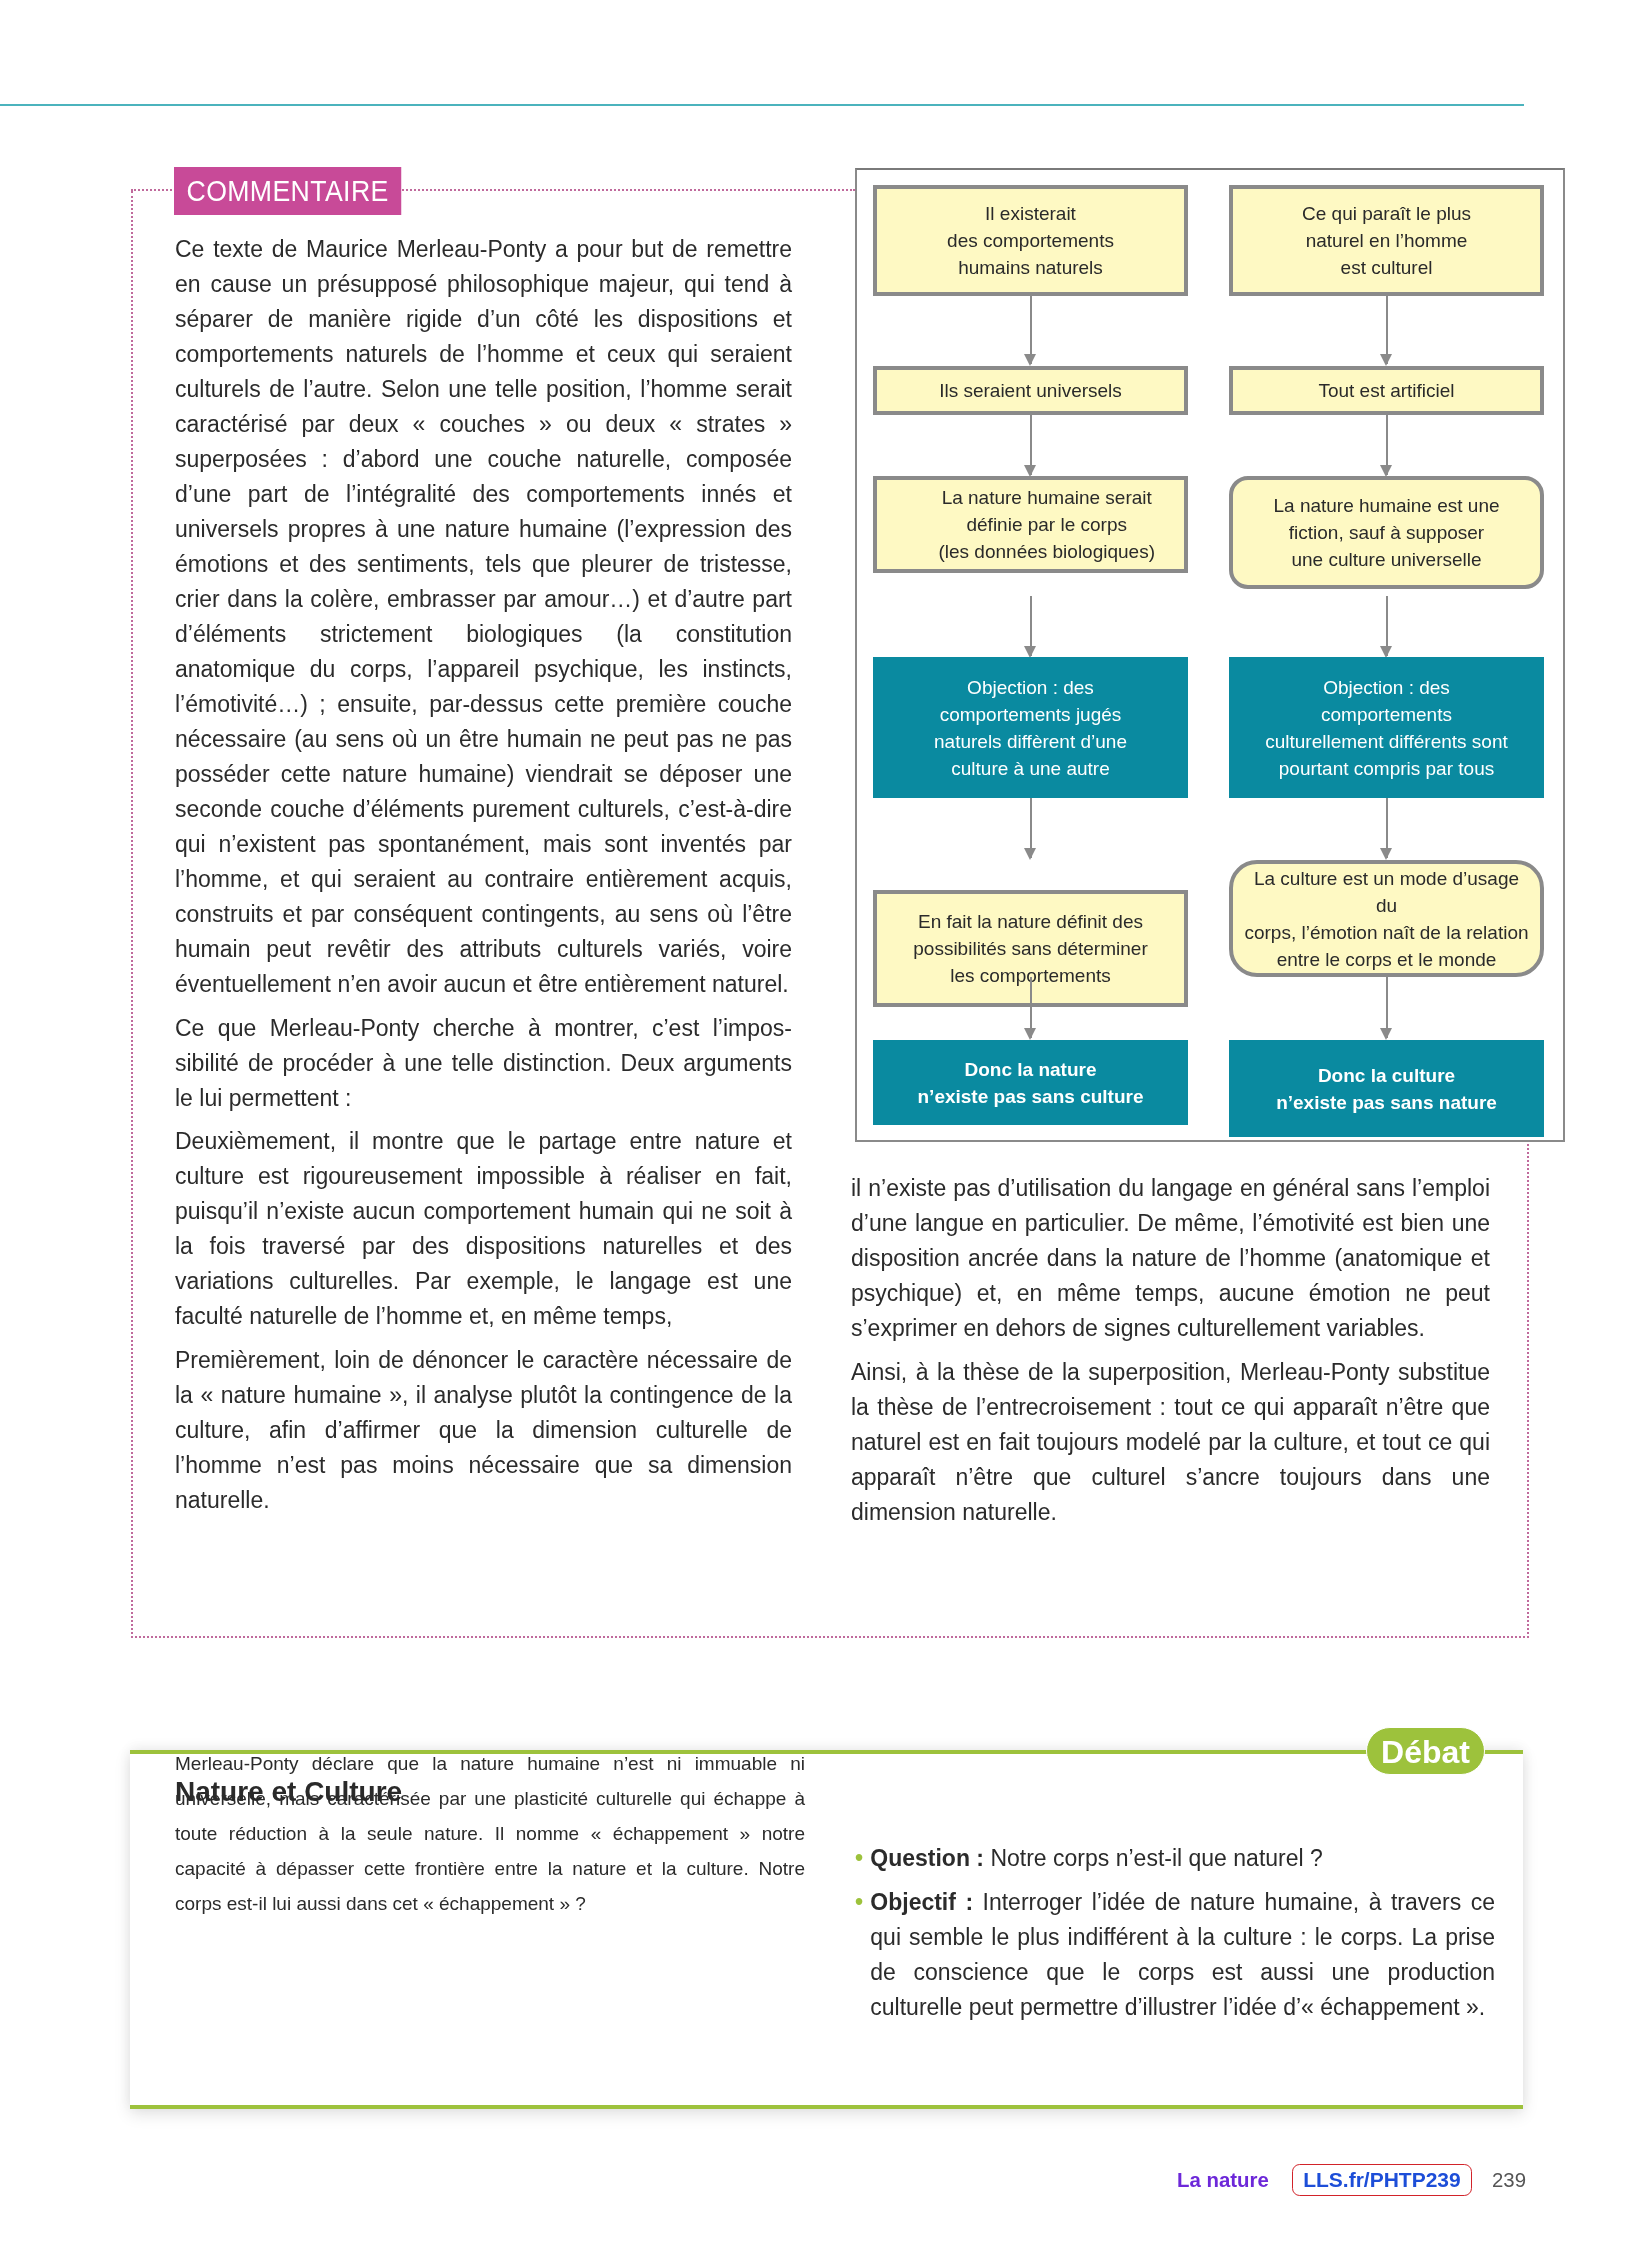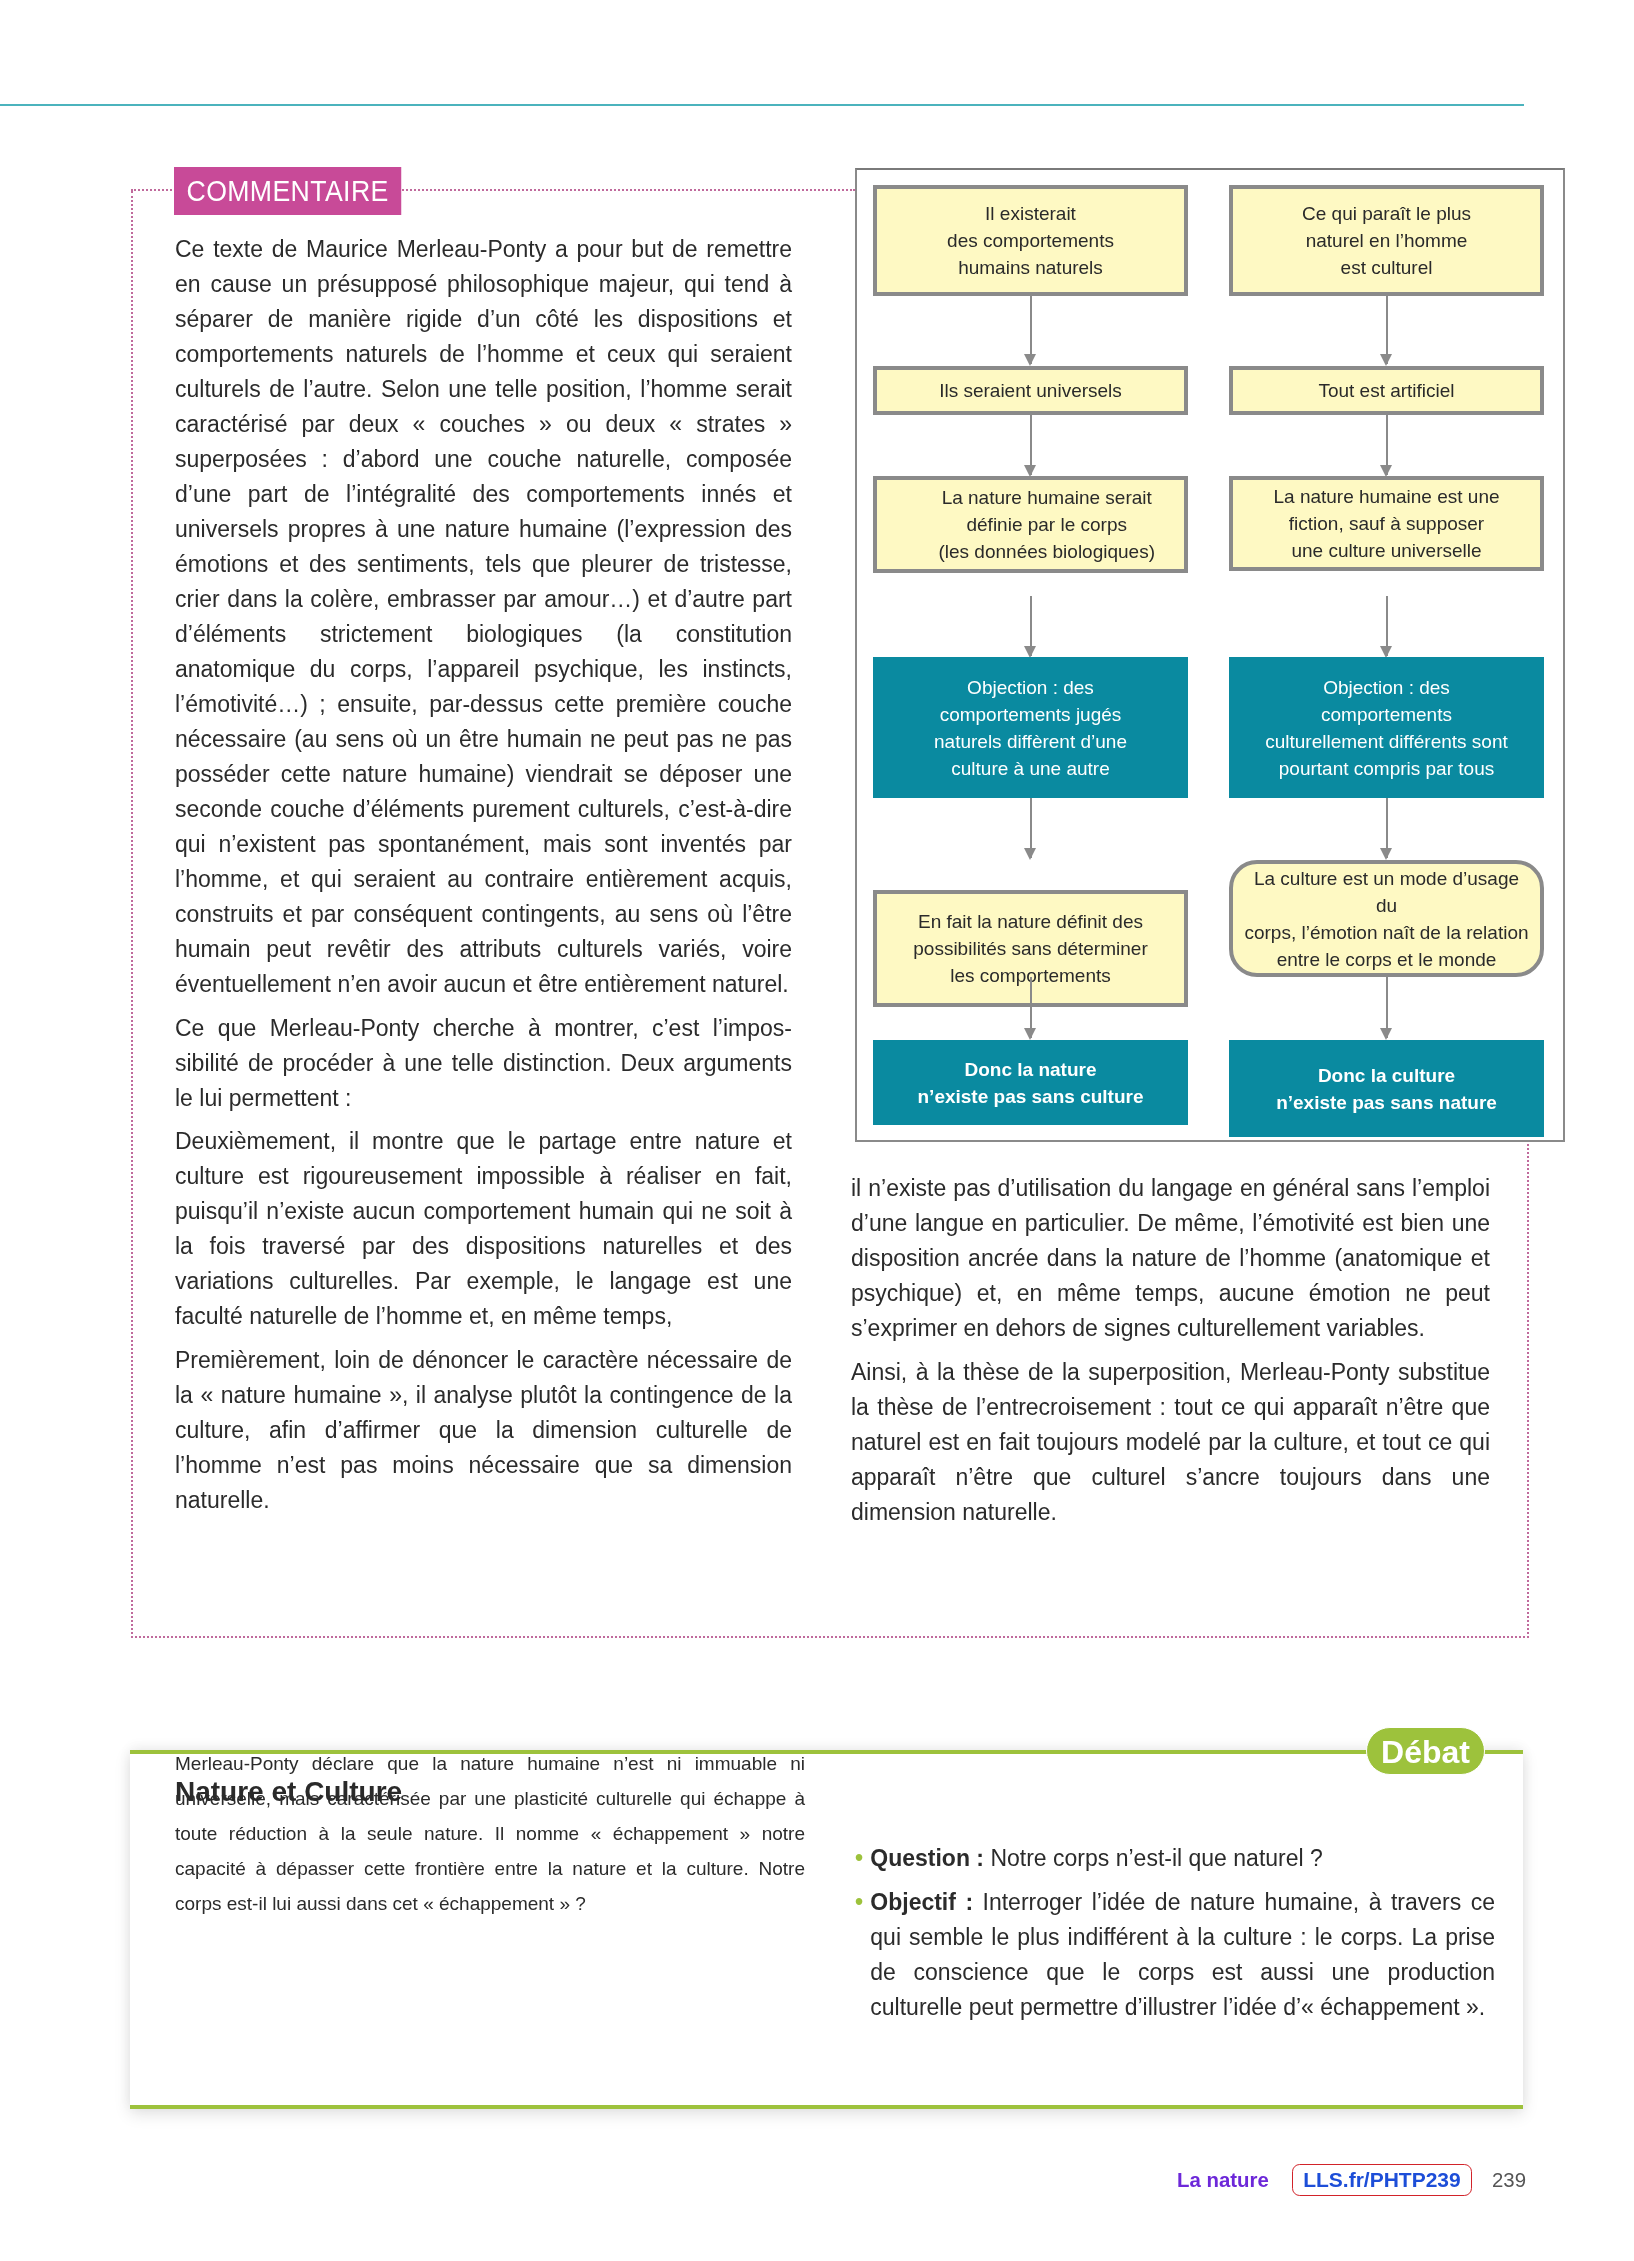--- a/index.html
+++ b/index.html
@@ -91,21 +91,21 @@
 les comportements</div>
     <div class="arrow" style="left: 173px; top: 807px; height: 61px;"></div>
     <div class="fbox teal bold" style="left: 16px; top: 870px; height: 85px; white-space: pre-line;">Donc la nature
 n’existe pas sans culture</div>
     <div class="fbox plain" style="left: 372px; top: 15.3px; height: 111px; white-space: pre-line;">Ce qui paraît le plus
 naturel en l’homme
 est culturel</div>
     <div class="arrow" style="left: 529px; top: 126px; height: 68px;"></div>
     <div class="fbox plain" style="left: 372px; top: 196px; height: 49px; white-space: pre-line;">Tout est artificiel</div>
     <div class="arrow" style="left: 529px; top: 245px; height: 60px;"></div>
-    <div class="fbox plain" style="left: 372px; top: 306px; height: 95px; white-space: pre-line;">La nature humaine est une
+    <div class="fbox plain" style="left: 372px; top: 306px; height: 113px; white-space: pre-line; border-radius: 19px;">La nature humaine est une
 fiction, sauf à supposer
 une culture universelle</div>
     <div class="arrow" style="left: 529px; top: 426px; height: 60px;"></div>
     <div class="fbox teal" style="left: 372px; top: 487px; height: 141px; white-space: pre-line;">Objection : des
 comportements
 culturellement différents sont
 pourtant compris par tous</div>
     <div class="arrow" style="left: 529px; top: 628px; height: 60px;"></div>
     <div class="fbox plain" style="left: 372px; top: 690px; height: 117px; white-space: pre-line; border-radius: 28px;">La culture est un mode d’usage du
 corps, l’émotion naît de la relation

